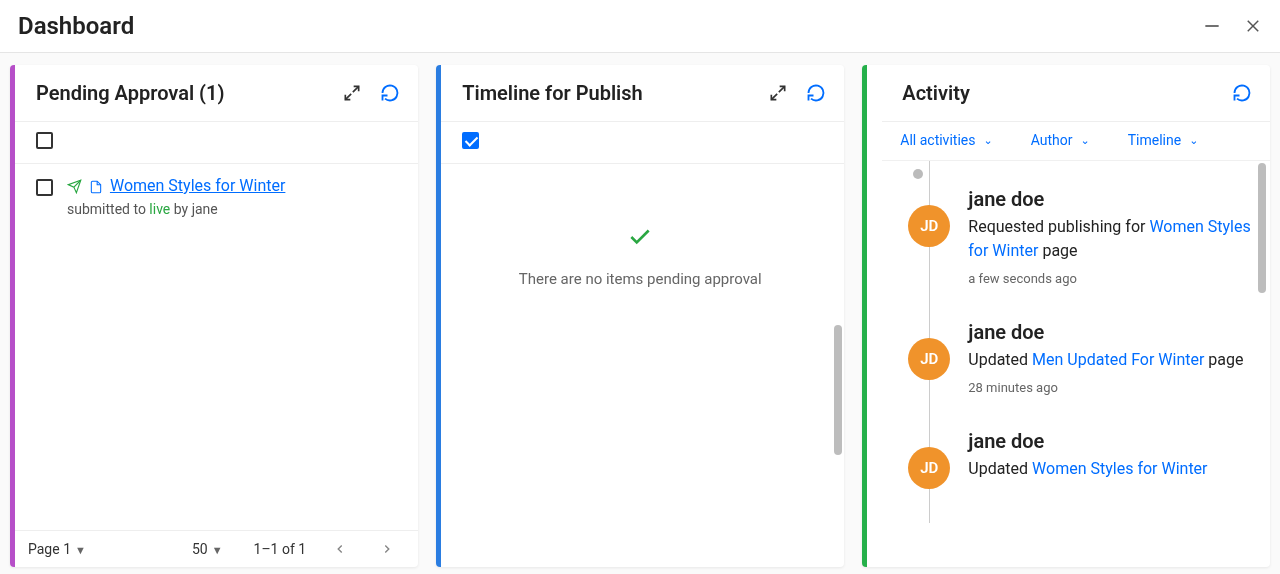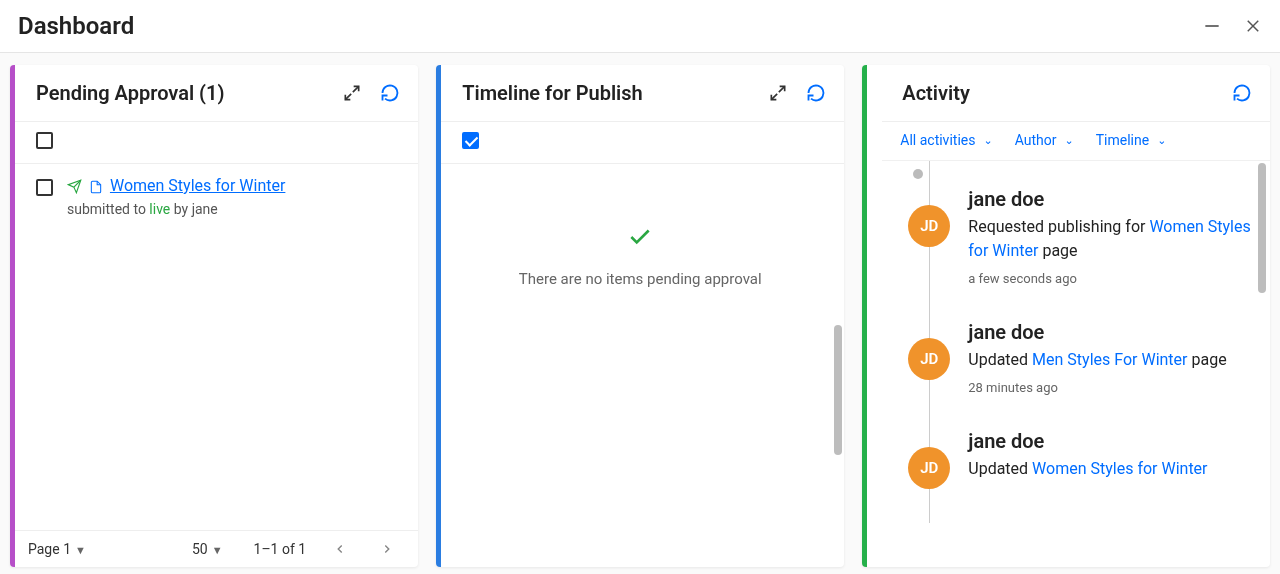--- a/index.html
+++ b/index.html
@@ -104,21 +104,21 @@
       font-size:14px;
       color:#333;
       gap:21px;
     }
     .footer .spacer { flex:1; }
     .caret { font-size:11px; color:#666; margin-left:4px; }
     .arrow { color:#888; font-size:18px; padding:0 6px; cursor:pointer;}
     
     .activity-filters {
       display:flex;
-      gap:22px;
+      gap:38px;
       padding:10px 18px 12px 18px;
       font-size:14px;
       color:#006dff;
       border-bottom:1px solid #f0f0f0;
     }
     .filter { display:flex; align-items:center; gap:8px; cursor:pointer;}
     .filter .chev { font-size:11px; }
     .activity-list {
       padding: 8px 12px 8px 26px;
       overflow-y:auto;
@@ -326,21 +326,21 @@
           </div>
           <div class="act-time">a few seconds ago</div>
         </div>
       </div>
 
       <div class="activity-item">
         <div class="avatar">JD</div>
         <div class="act-content">
           <div class="act-name">jane doe</div>
           <div class="act-desc">
-            <span>Updated </span><a href="#">Men Styles For Winter</a><span> page</span>
+            <span>Updated </span><a href="#">Men Updated For Winter</a><span> page</span>
           </div>
           <div class="act-time">28 minutes ago</div>
         </div>
       </div>
 
       <div class="activity-item" style="margin-bottom:0;">
         <div class="avatar">JD</div>
         <div class="act-content">
           <div class="act-name">jane doe</div>
           <div class="act-desc">

